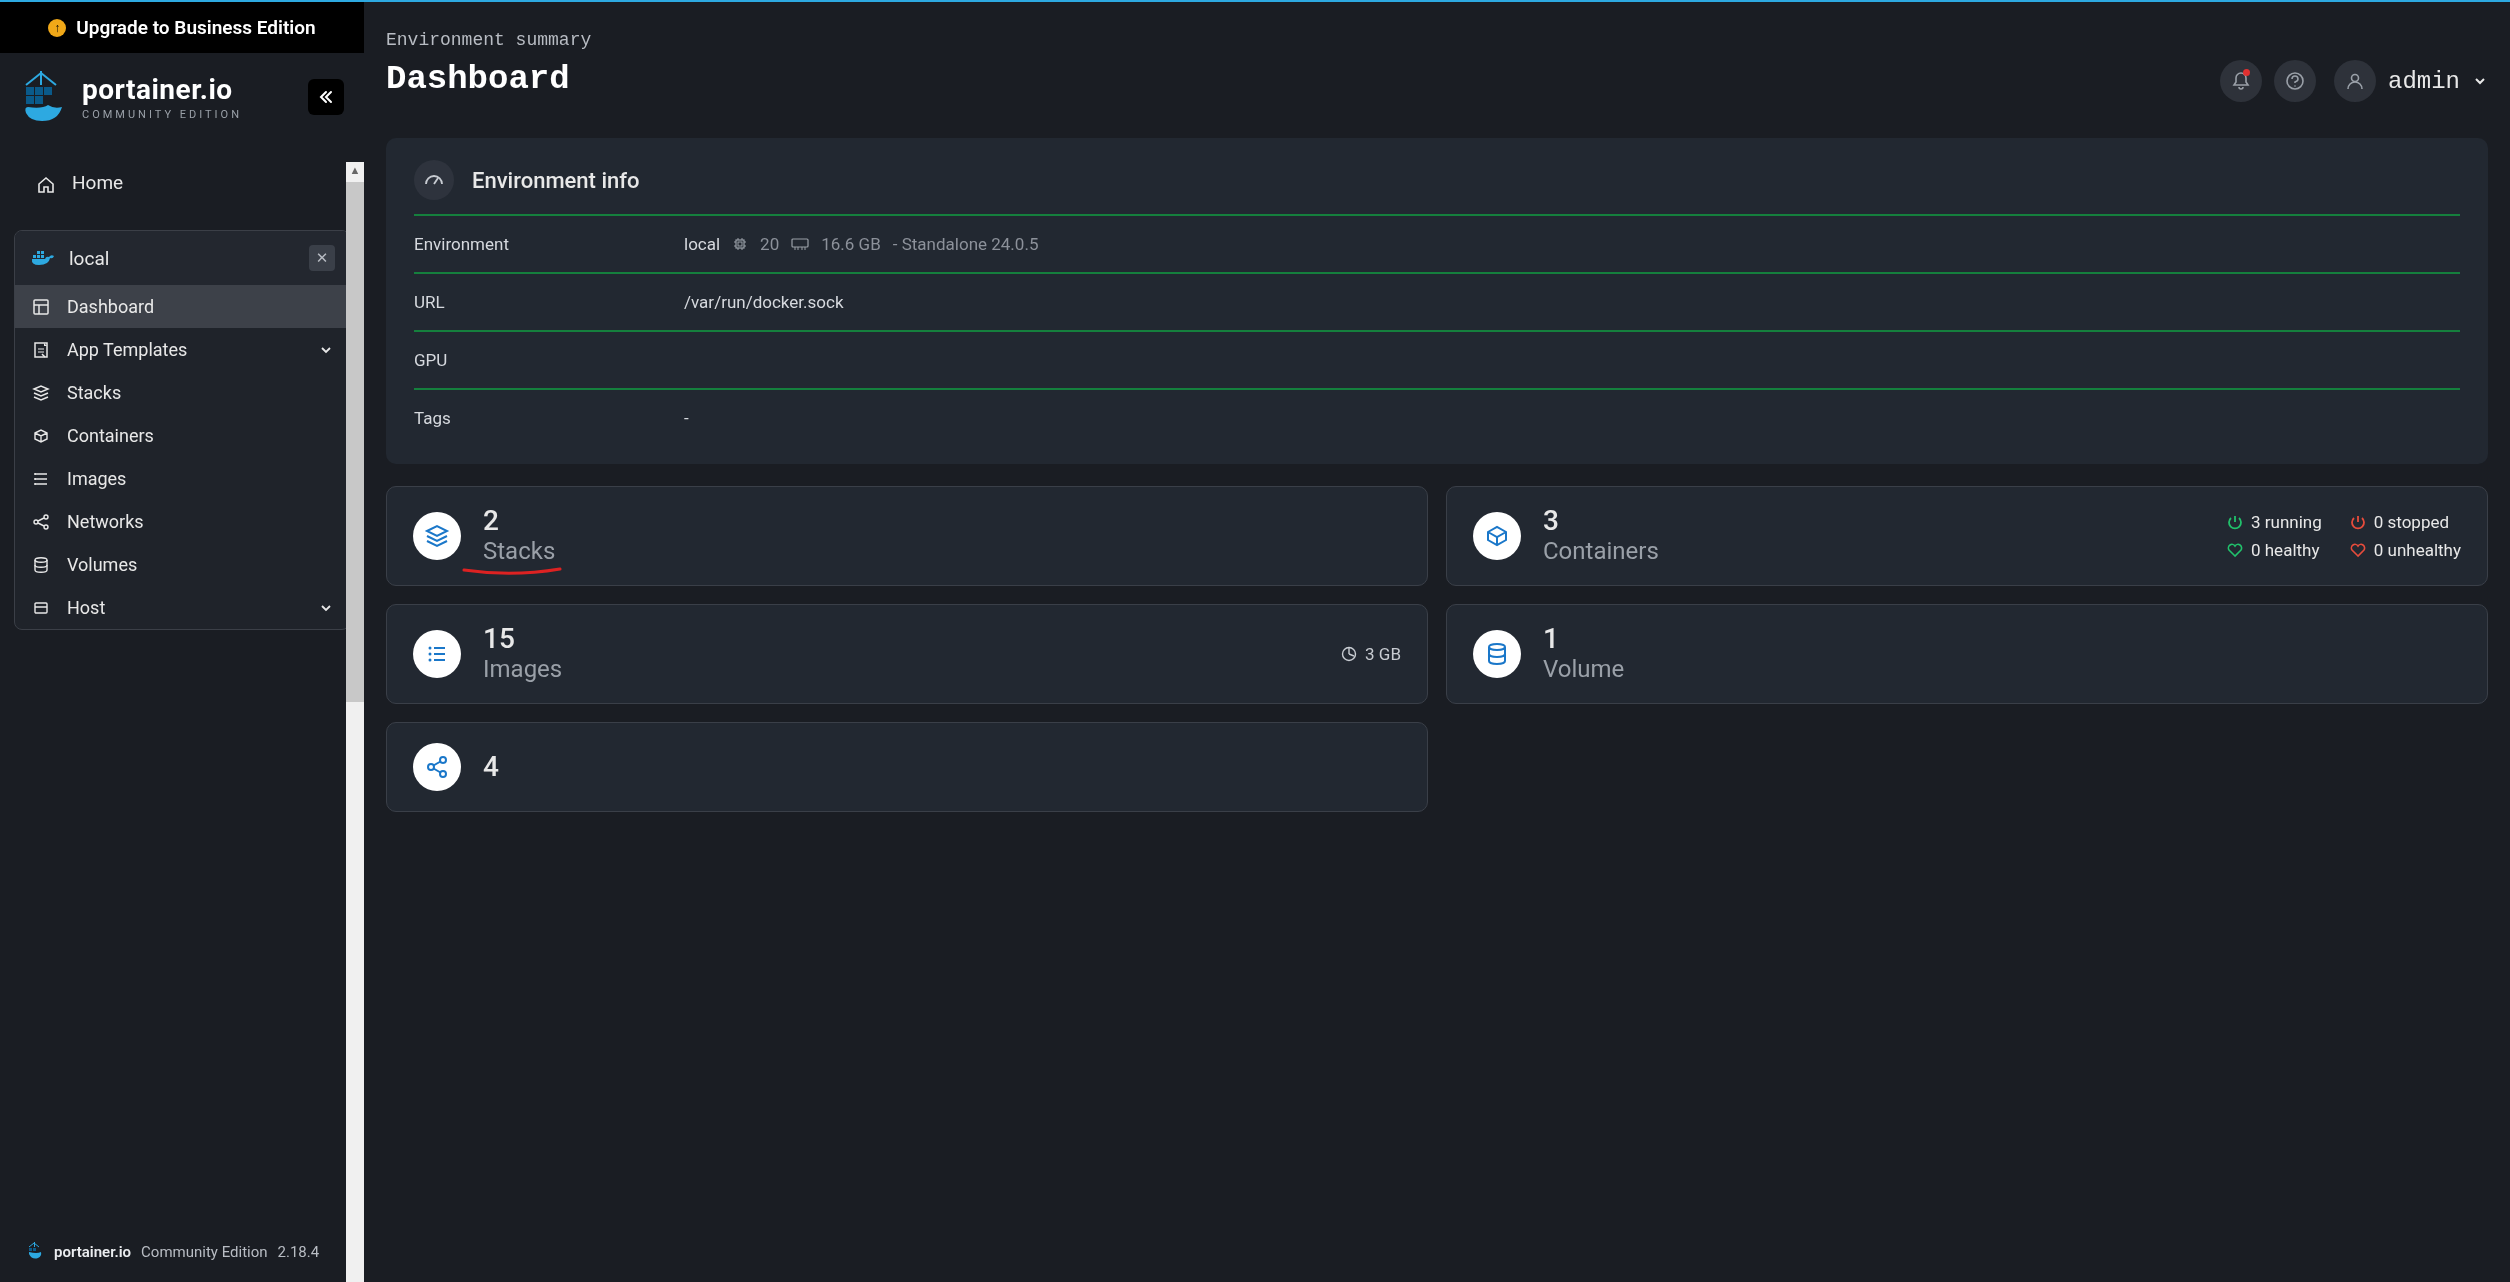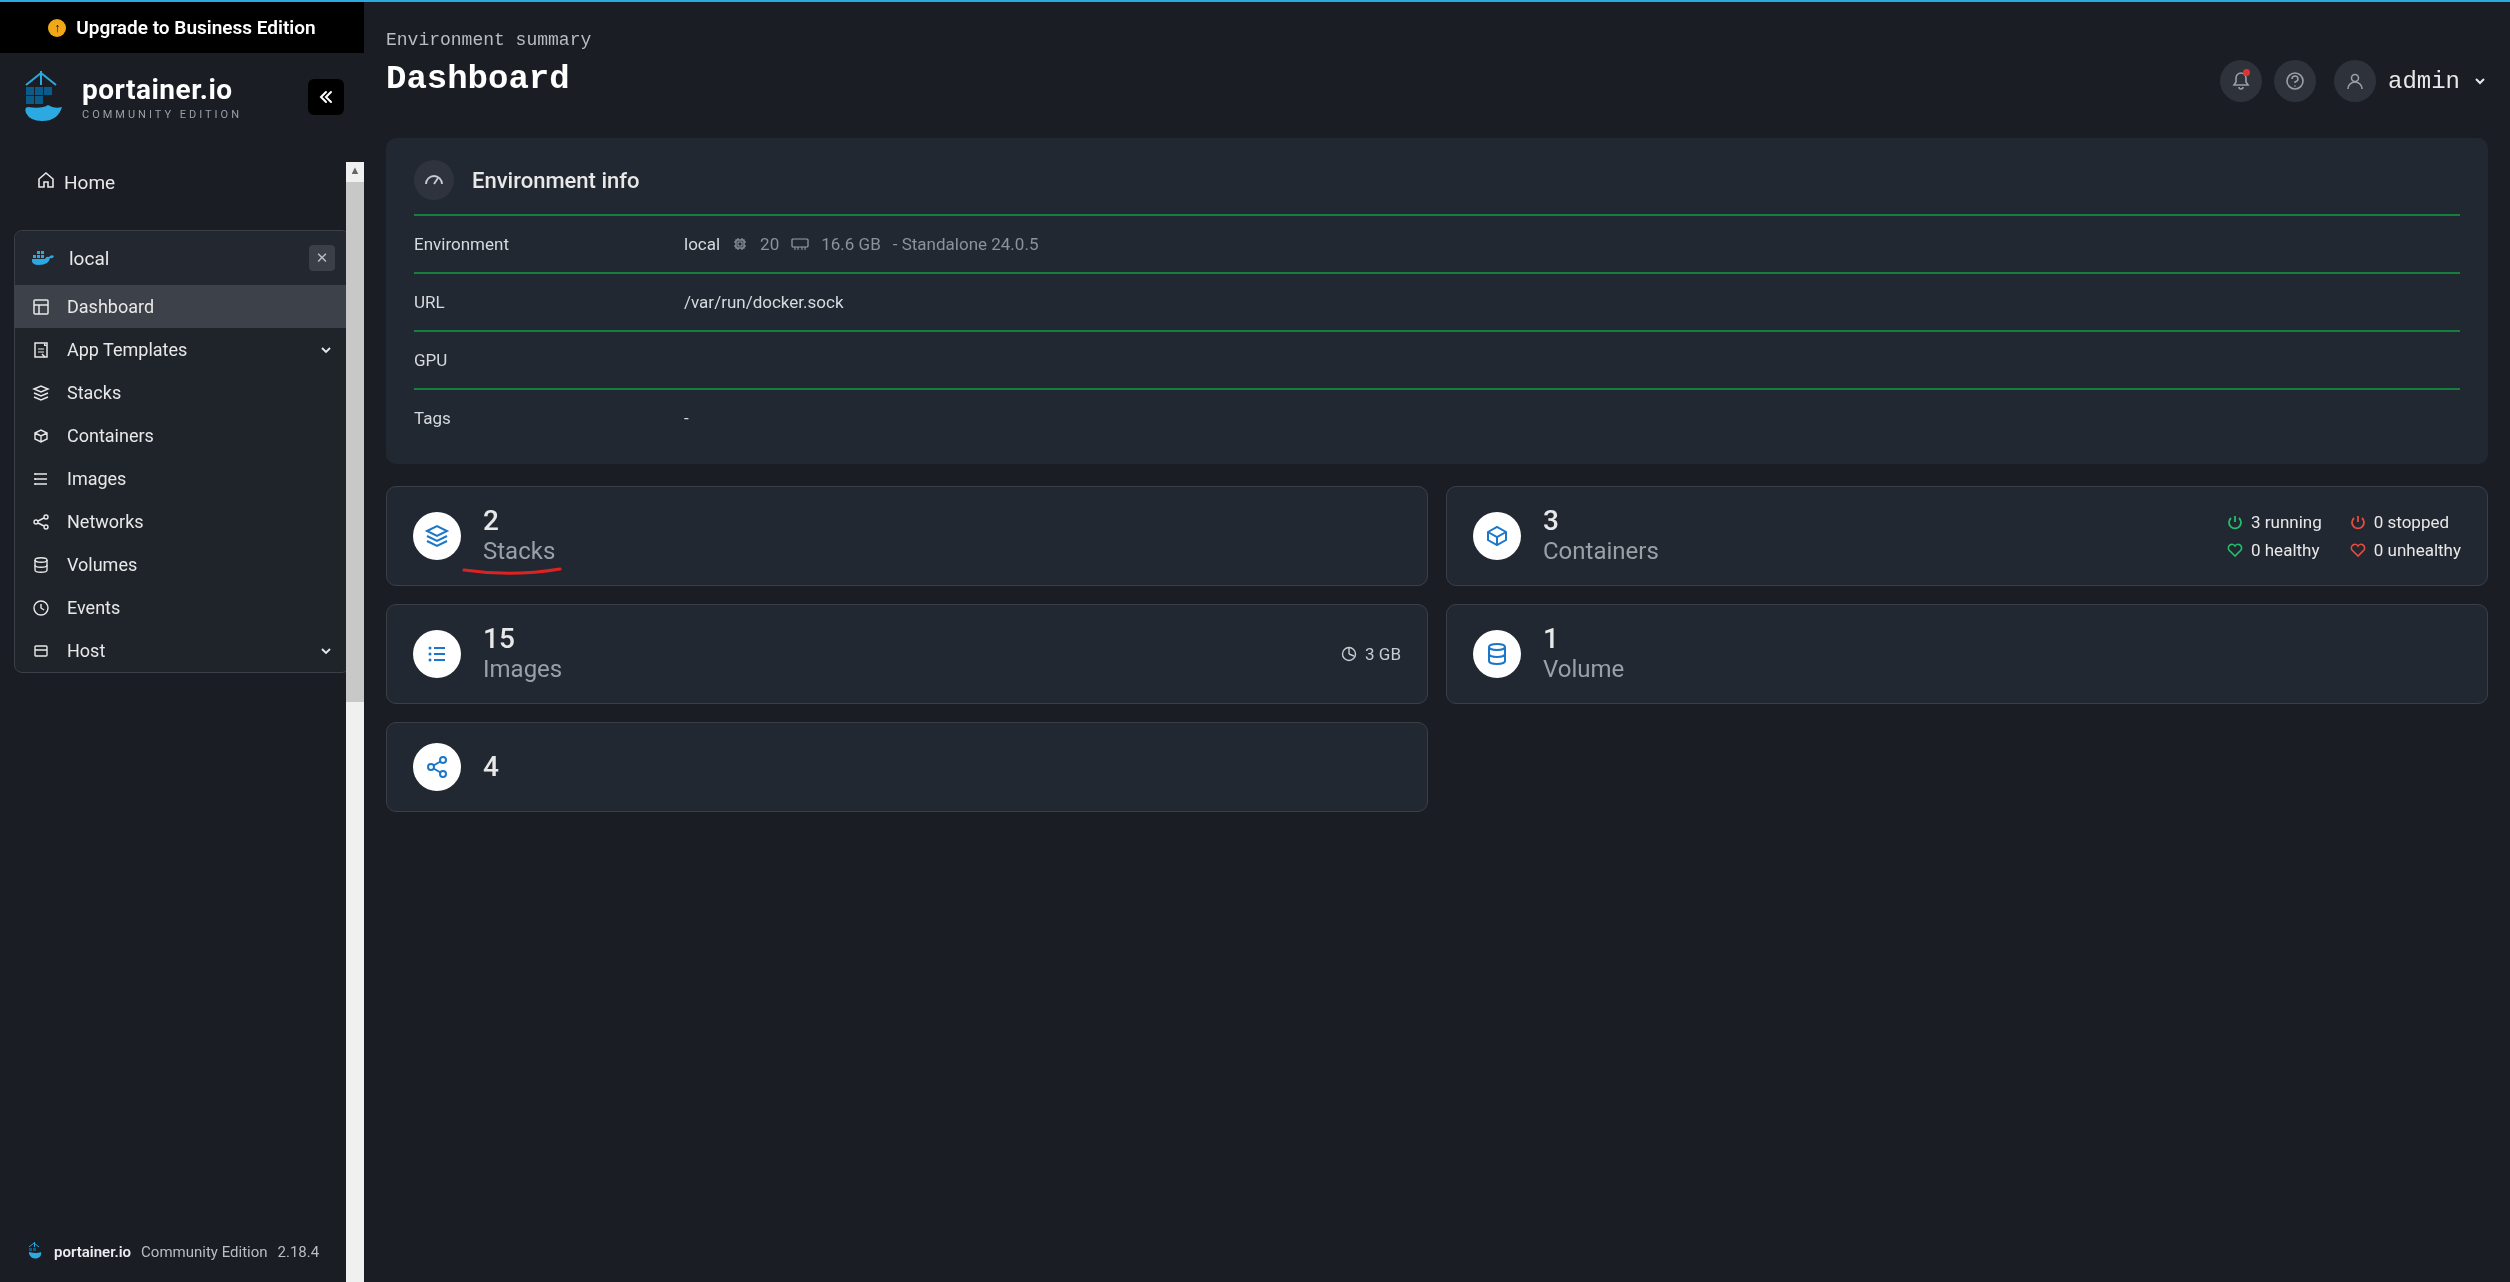--- a/index.html
+++ b/index.html
@@ -60,21 +60,21 @@
     .logo-svg { width: 44px; height:52px; flex-shrink:0; }
     .logo-text { display:flex; flex-direction:column; }
     .logo-text .brand { font-size: 28px; font-weight: 700; letter-spacing:0.5px; color:#fff;}
     .logo-text .edition { font-size: 11px; letter-spacing: 3px; color: #9aa0a8; margin-top:2px;}
     .collapse-btn {
       width: 36px; height:36px; background:#000; border-radius:6px;
       display:flex; align-items:center; justify-content:center;
       margin-left:auto; cursor:pointer;
     }
     .home-row {
-      display:flex; align-items:flex-start; gap:8px;
+      display:flex; align-items:flex-end; gap:16px;
       padding: 14px 28px; margin: 10px 8px; cursor:pointer;
       font-size:19px;
     }
     .env-panel {
       margin: 12px 14px 0 14px;
       border: 1px solid #3b3f47;
       border-radius: 8px;
       background: #1f232a;
       overflow:hidden;
     }
@@ -289,29 +289,20 @@
       </div>
       <div class="nav-item">
         <span class="nav-icon">
             <svg width="18" height="18" viewBox="0 0 18 18">
               <ellipse cx="9" cy="4" rx="6" ry="2.2" fill="none" stroke="#e8e8e8" stroke-width="1.4"></ellipse>
               <path d="M3 4 V14 A6 2.2 0 0 0 15 14 V4" fill="none" stroke="#e8e8e8" stroke-width="1.4"></path>
               <path d="M3 9 A6 2.2 0 0 0 15 9" fill="none" stroke="#e8e8e8" stroke-width="1.4"></path>
             </svg>
           </span>
         <span>Volumes</span>
-      </div>
-      <div class="nav-item">
-        <span class="nav-icon">
-            <svg width="18" height="18" viewBox="0 0 18 18">
-              <circle cx="9" cy="9" r="7" fill="none" stroke="#e8e8e8" stroke-width="1.4"></circle>
-              <path d="M9 5 V9 L12 11" fill="none" stroke="#e8e8e8" stroke-width="1.4"></path>
-            </svg>
-          </span>
-        <span>Events</span>
       </div>
       <div class="nav-item">
         <span class="nav-icon">
             <svg width="18" height="18" viewBox="0 0 18 18">
               <rect x="3" y="4" width="12" height="10" rx="1" fill="none" stroke="#e8e8e8" stroke-width="1.4"></rect>
               <line x1="3" y1="8" x2="15" y2="8" stroke="#e8e8e8" stroke-width="1.4"></line>
             </svg>
           </span>
         <span>Host</span>
         <span class="chev">

